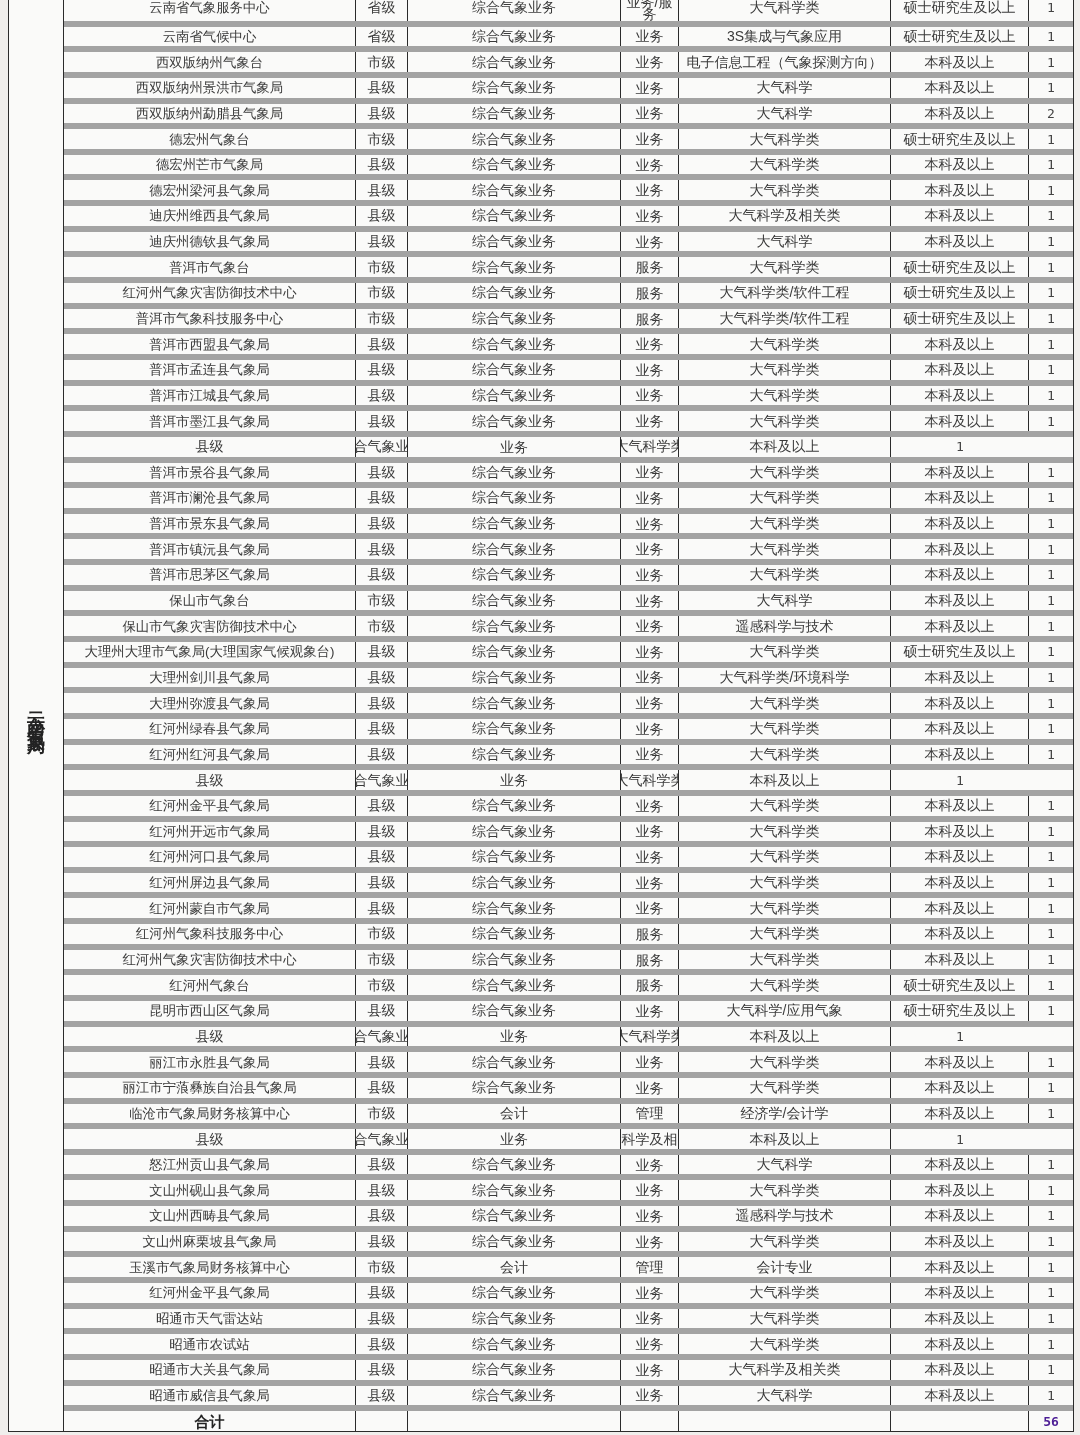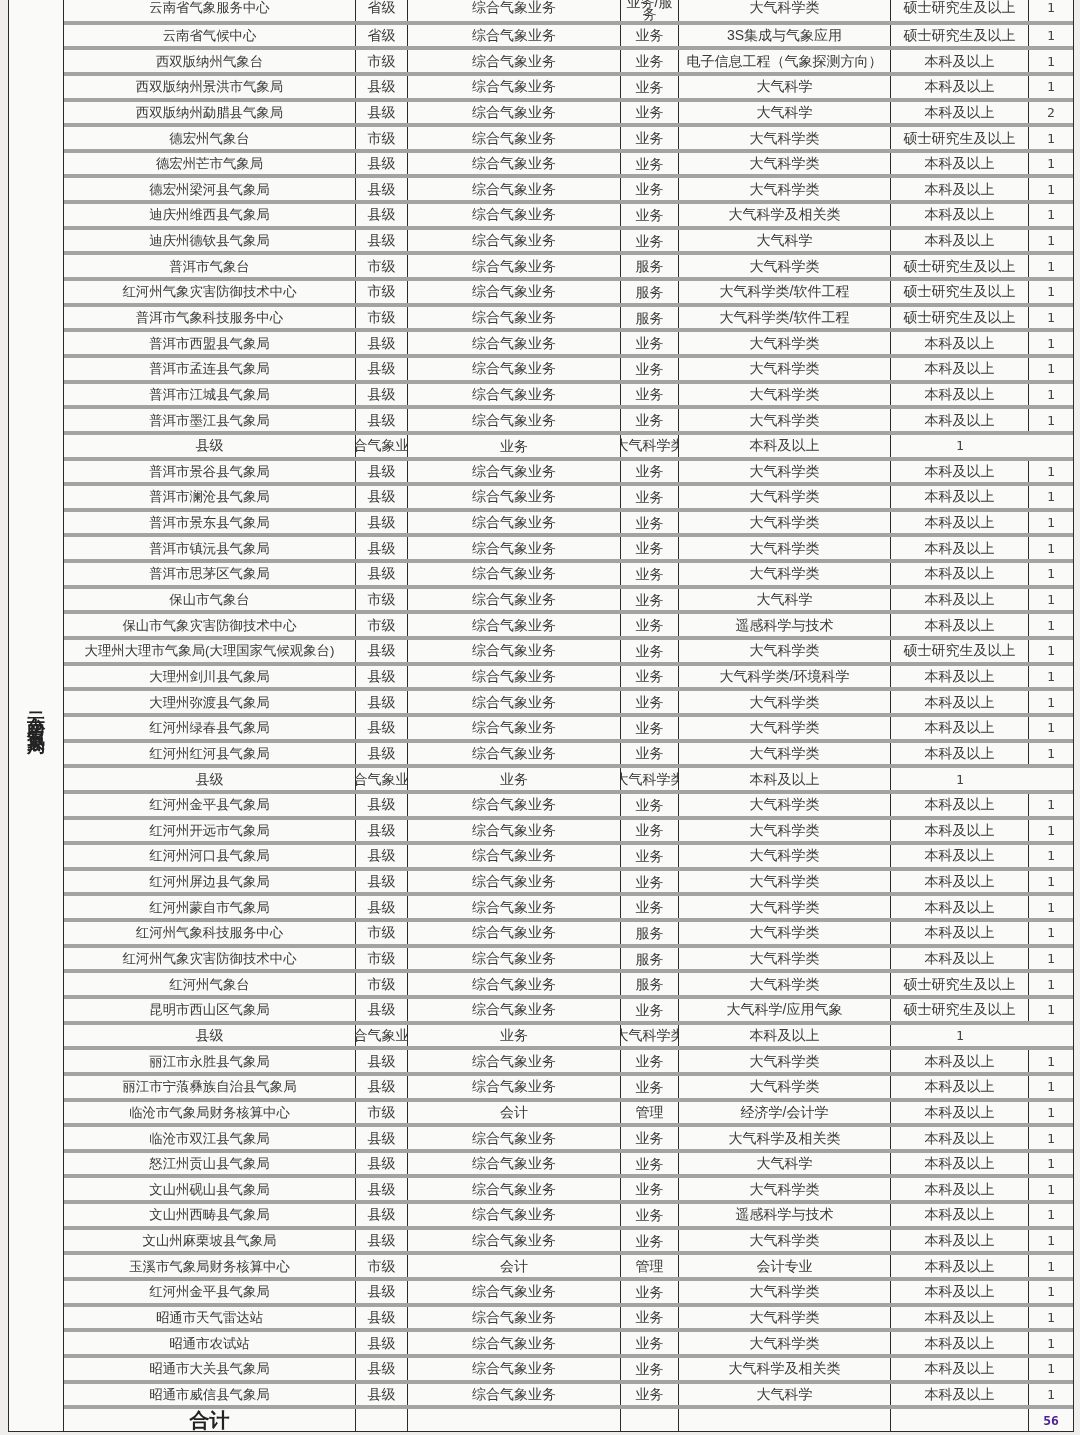--- a/index.html
+++ b/index.html
@@ -38,42 +38,42 @@
     letter-spacing:5px;
     color:#222;
     white-space:nowrap;
   }
   .rows-col{flex:1;display:flex;flex-direction:column;}
   .row{
     display:grid;
     grid-template-columns:292px 52px 213px 58px 212px 138px 44px;
     height:25.65px;
     box-sizing:border-box;
-    border-top:4px solid #a3a3a3;
+    border-top:6px solid #a3a3a3;
   }
   .row:first-child{border-top:none;}
   .cell{
     box-sizing:border-box;
     border-right:1px solid #2b2b2b;
     display:flex;
     align-items:center;
     justify-content:center;
     text-align:center;
     font-size:14px;
     line-height:15px;
     color:#3a3a3a;
     overflow:hidden;
     padding:0 2px;
     white-space:nowrap;
   }
   .cell:last-child{border-right:none;}
   .col-unit{font-size:13.4px;}
   .col-category{white-space:normal;line-height:12px;}
   .col-count{font-family:"DejaVu Sans Mono",monospace;font-size:13px;color:#444;}
-  .total-row .col-unit{font-weight:bold;font-size:20px;color:#222;}
+  .total-row .col-unit{font-weight:bold;font-size:15px;color:#222;}
   .total-row .col-count{font-weight:bold;color:#4c1d95;}
 </style>
 </head>
 <body>
 
 <div class="table-wrap">
   <div class="label-col">
     <div class="org-label">云南省气象局</div>
   </div>
   <div class="rows-col">
@@ -465,21 +465,20 @@
       <div class="row">
         <div class="cell col-unit">临沧市气象局财务核算中心</div>
         <div class="cell col-level">市级</div>
         <div class="cell col-business">会计</div>
         <div class="cell col-category">管理</div>
         <div class="cell col-major">经济学/会计学</div>
         <div class="cell col-education">本科及以上</div>
         <div class="cell col-count">1</div>
       </div>
       <div class="row">
-        <div class="cell col-unit">临沧市双江县气象局</div>
         <div class="cell col-level">县级</div>
         <div class="cell col-business">综合气象业务</div>
         <div class="cell col-category">业务</div>
         <div class="cell col-major">大气科学及相关类</div>
         <div class="cell col-education">本科及以上</div>
         <div class="cell col-count">1</div>
       </div>
       <div class="row">
         <div class="cell col-unit">怒江州贡山县气象局</div>
         <div class="cell col-level">县级</div>

